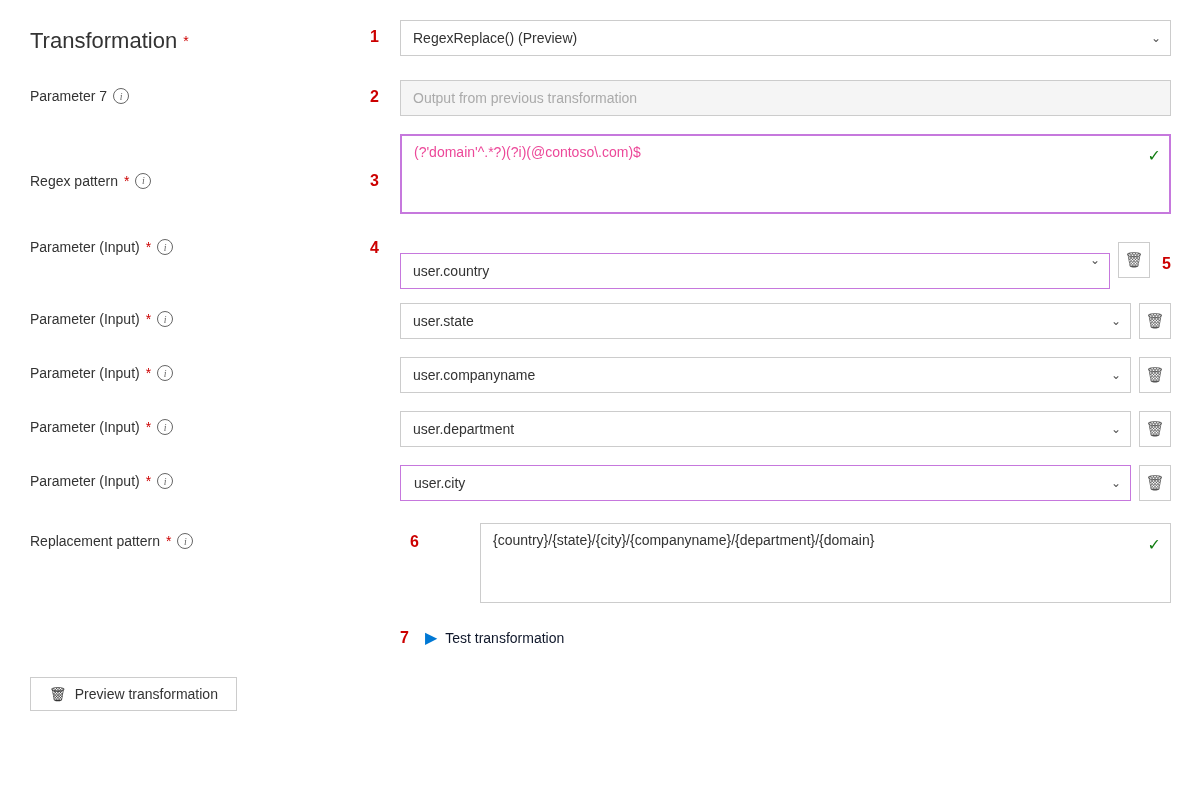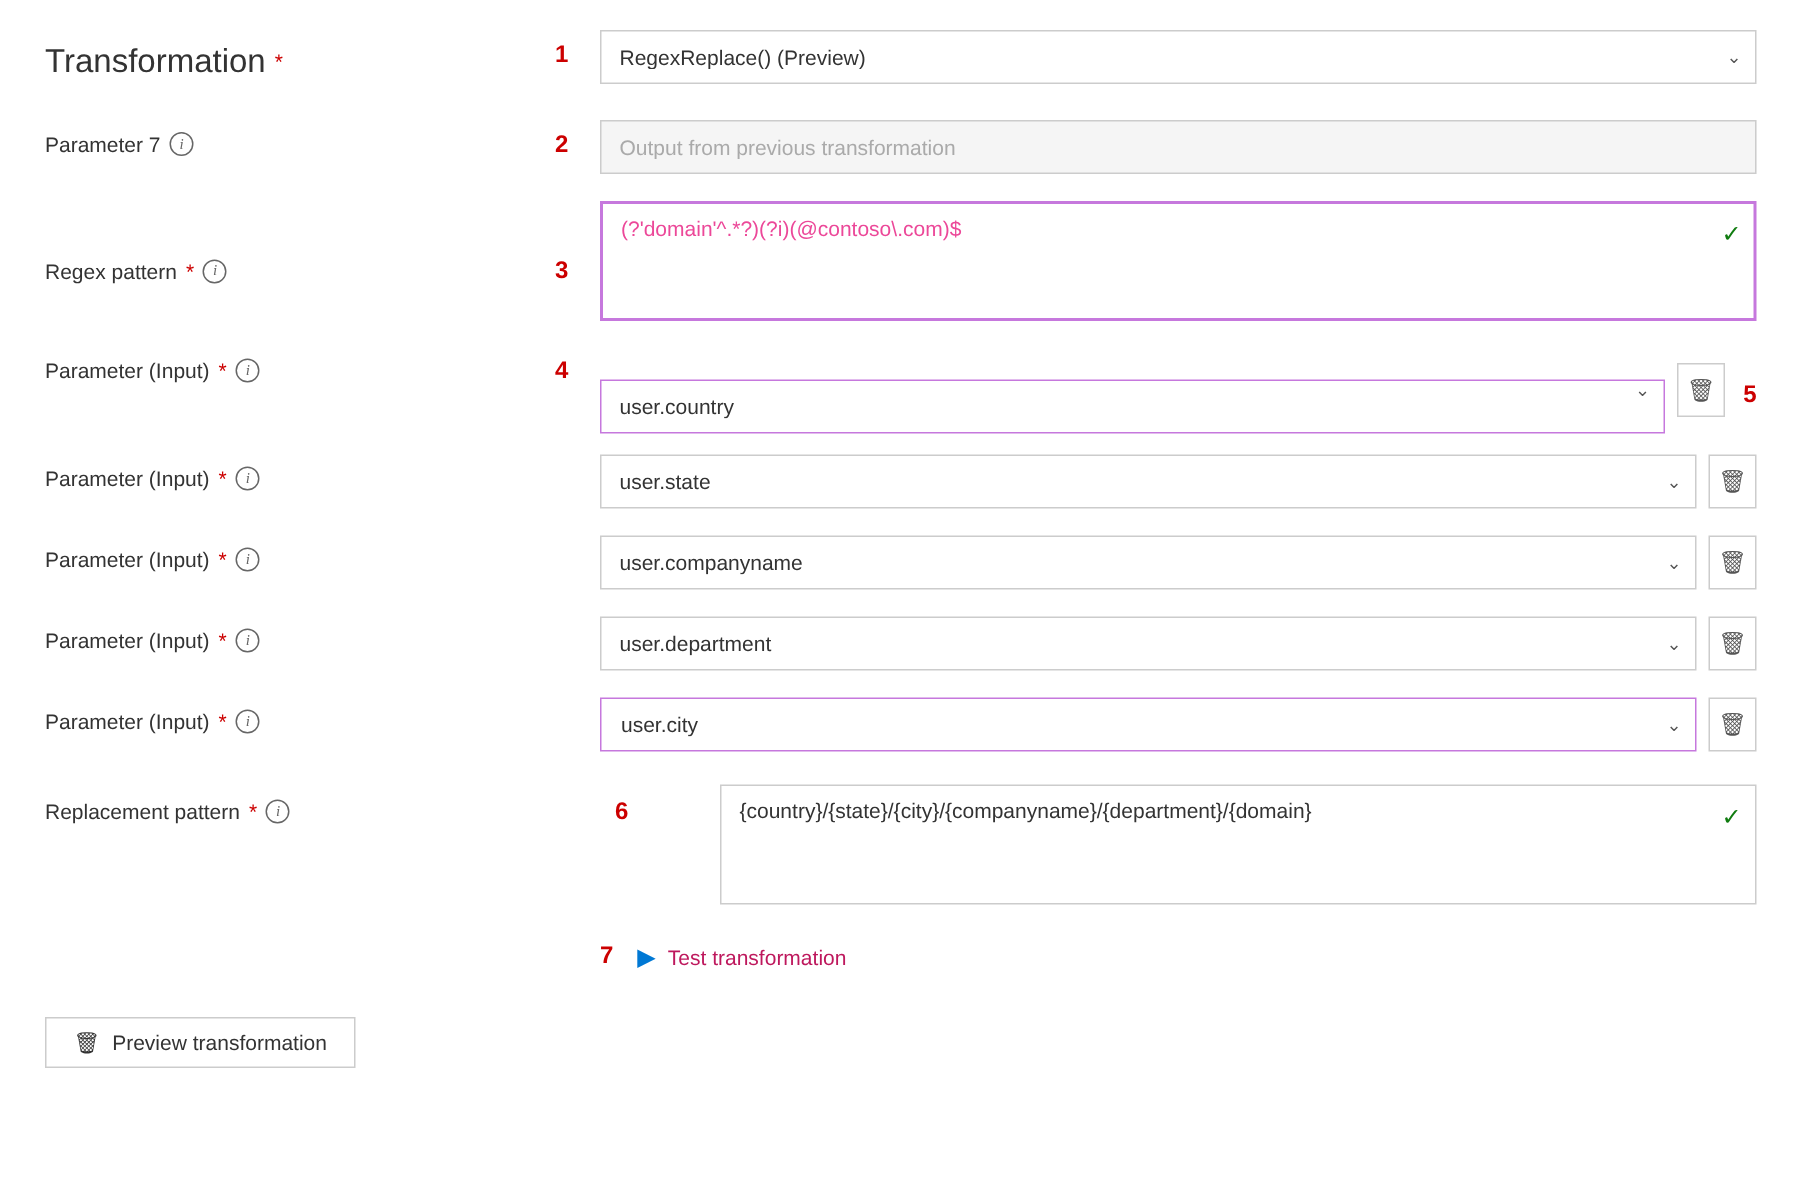--- a/index.html
+++ b/index.html
@@ -176,21 +176,21 @@
     }
     .play-icon {
       display: inline-flex;
       align-items: center;
       justify-content: center;
       color: #0078d4;
       font-size: 16px;
     }
     .test-btn-text {
       font-size: 14px;
-      color: #be185d;
+      color: #0f172a;
       cursor: pointer;
       text-align: right;
     }
     .remove-btn {
       display: flex;
       align-items: center;
       gap: 8px;
       border: 1px solid #ccc;
       background: #fff;
       padding: 8px 18px;

